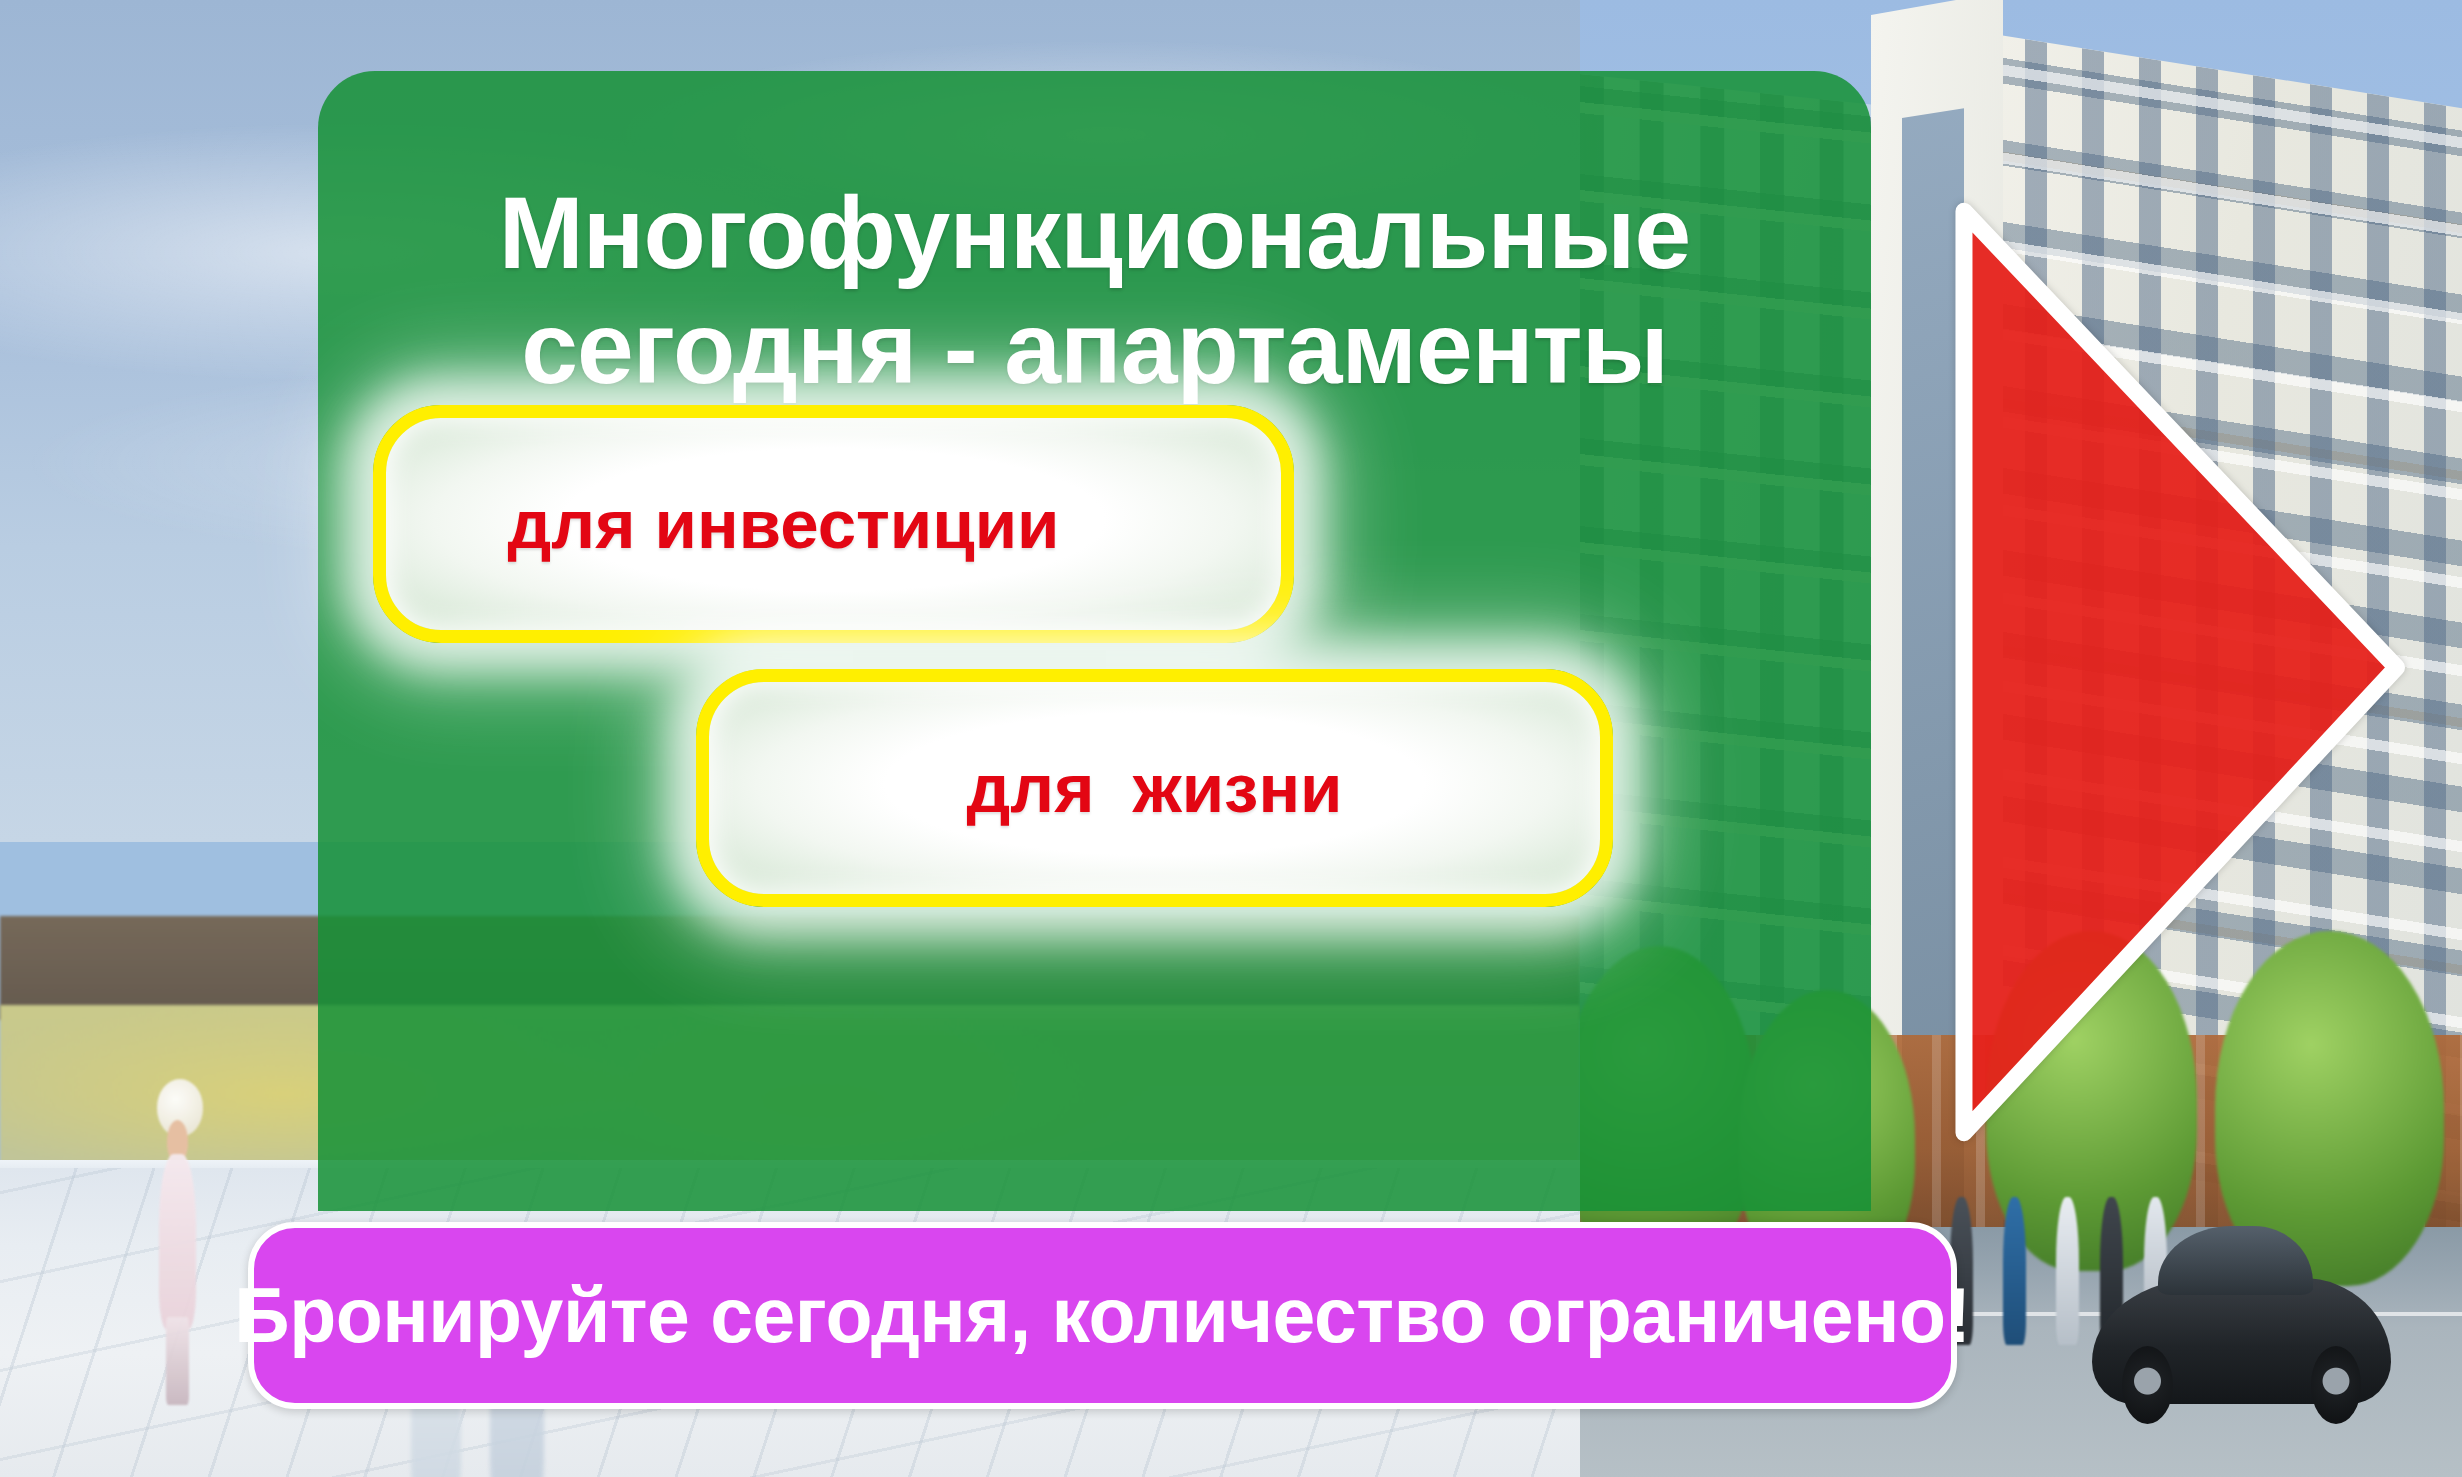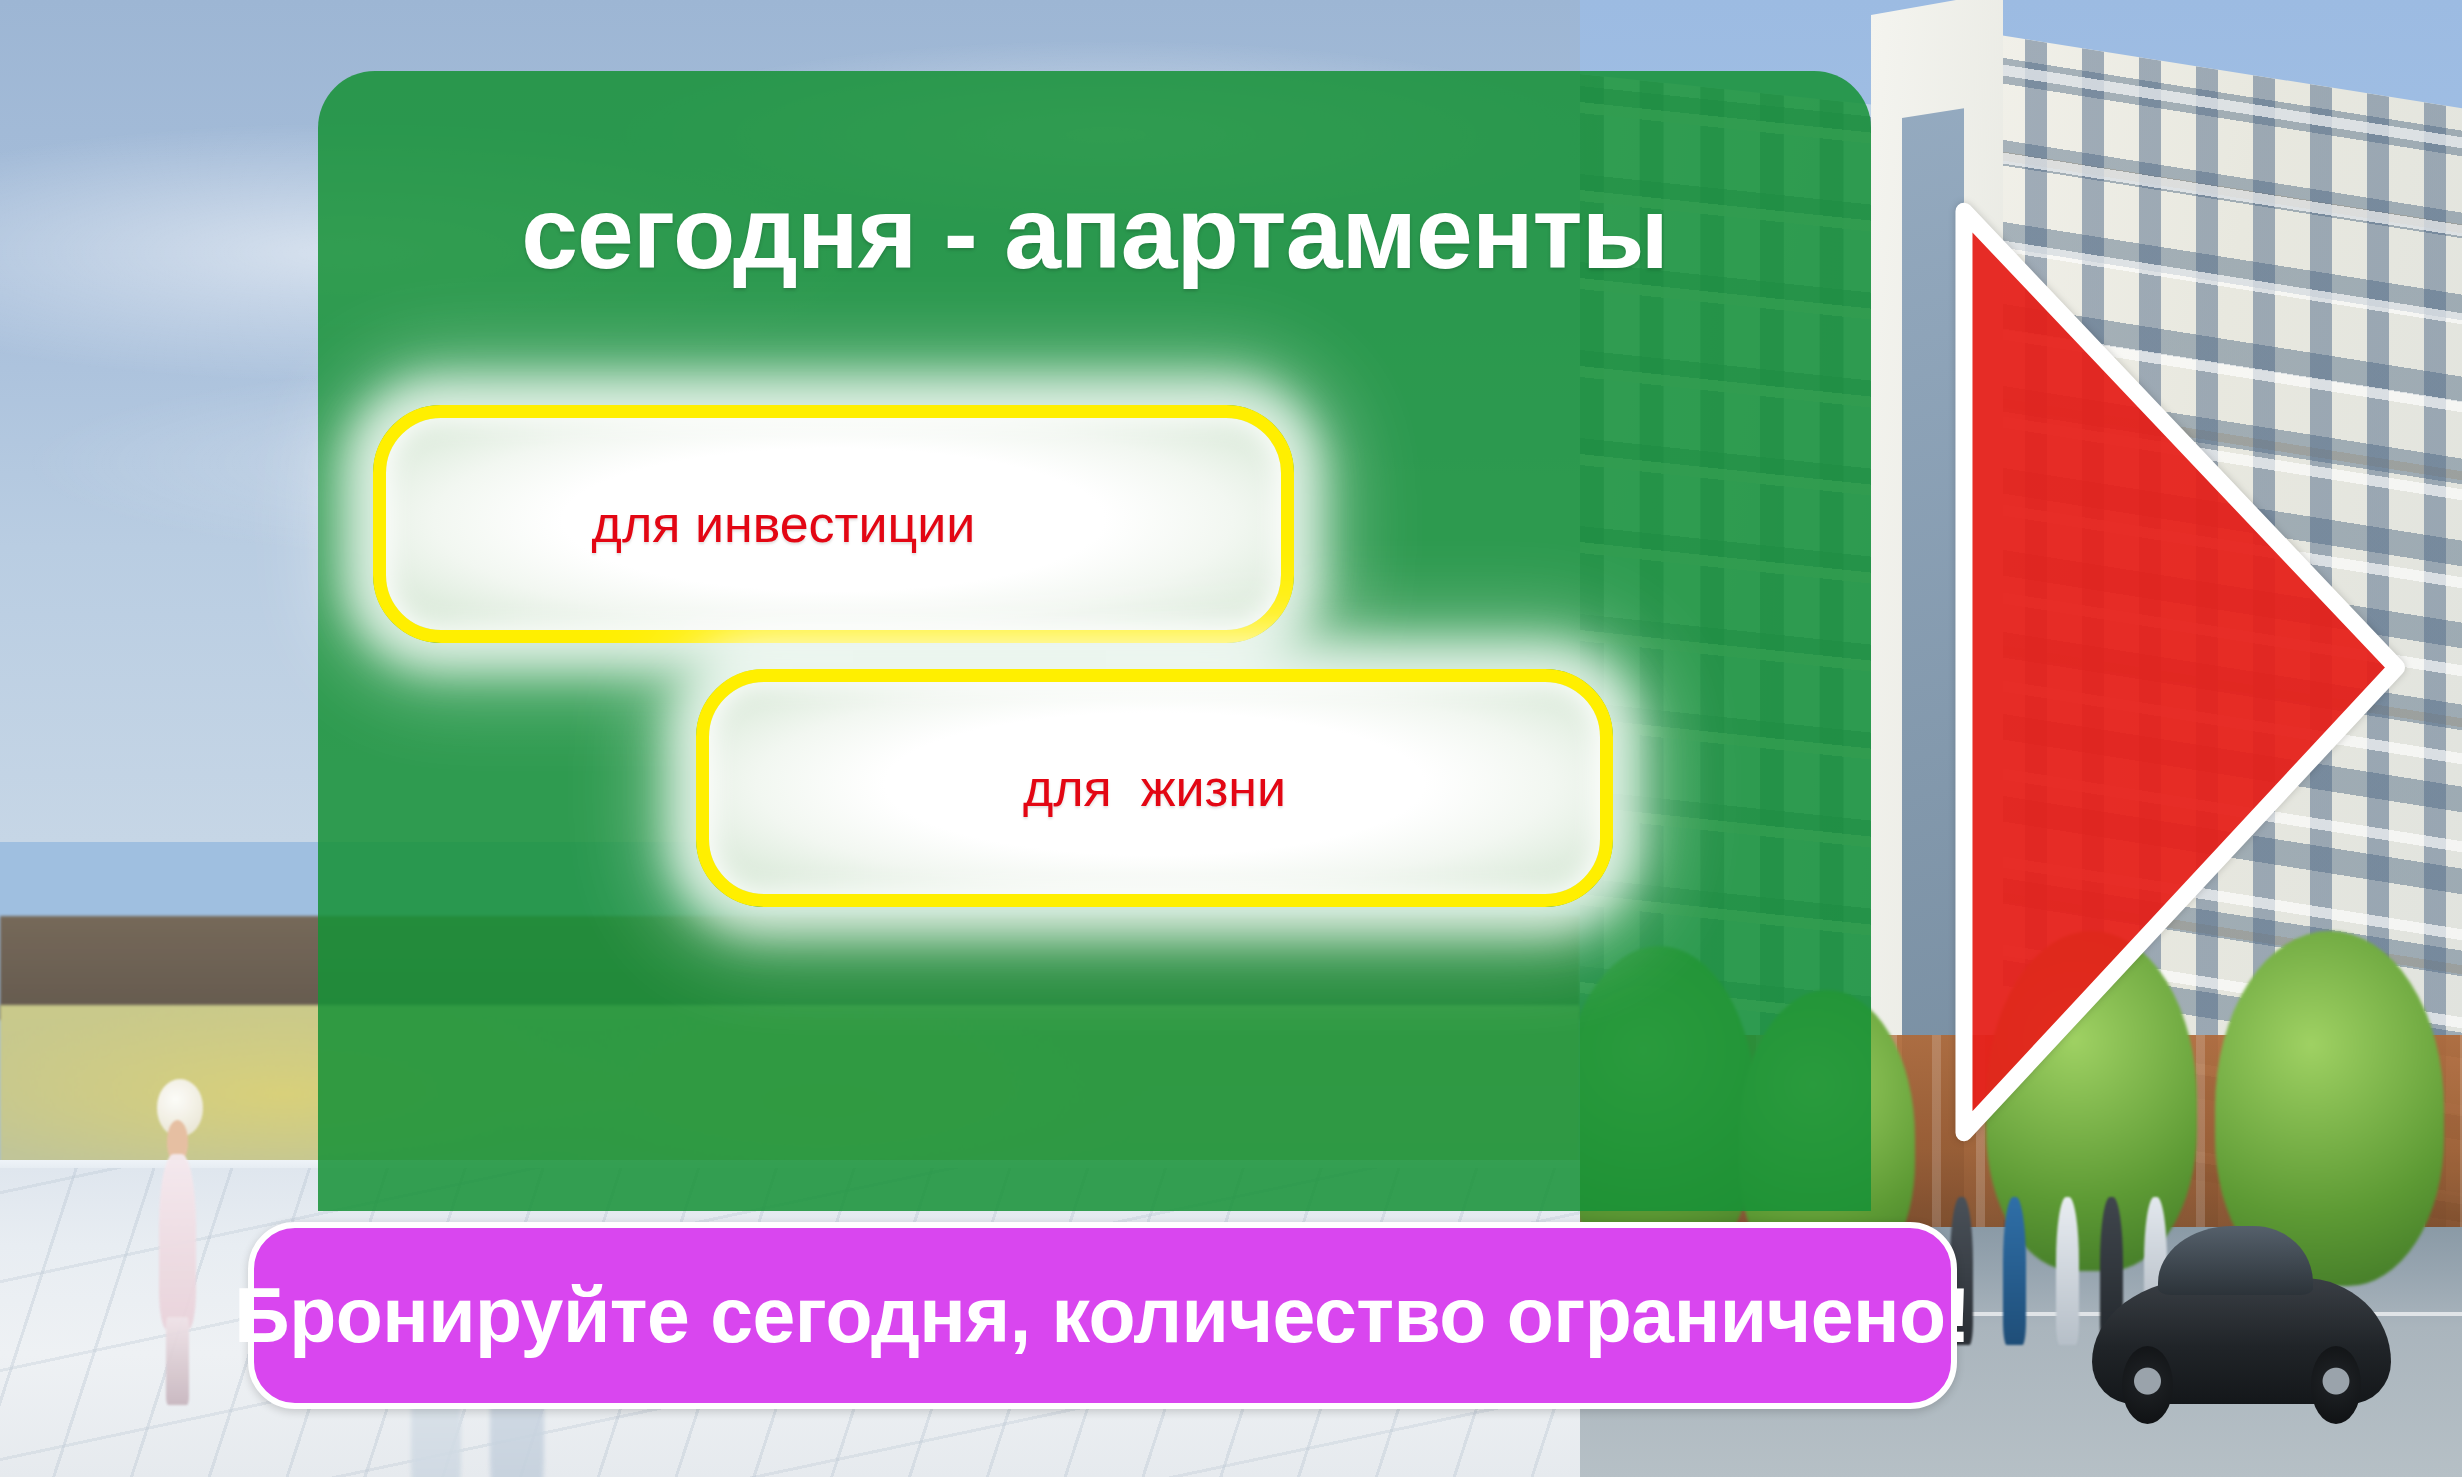--- a/index.html
+++ b/index.html
@@ -218,22 +218,22 @@
     background:
       radial-gradient(ellipse 72% 80% at 50% 48%, #ffffff 0%, #ffffff 42%, #f2f7f1 62%, #dcebdb 82%, #c3dfc2 100%);
     box-shadow:
       0 0 42px 27px rgba(255,255,255,.75),
       0 0 82px 49px rgba(255,255,255,.38),
       inset 0 0 24px 5.5px rgba(255,255,255,.9);
     display:flex;align-items:center;justify-content:center;
   }
   .pill span{
     color:#e30613;
-    font-weight:normal;
-    font-size:52px;
+    font-weight:bold;
+    font-size:69px;
     letter-spacing:0px;
     white-space:pre;
     text-shadow:0 1.8px 2.7px rgba(0,0,0,.13);
   }
   #pill-invest{left:373px;top:405px;width:895px;height:212px;}
   #pill-invest span{padding-right:100px;}
   #pill-life{left:696px;top:669px;width:891px;height:212px;}
   #pill-business{left:994px;top:934px;width:872px;height:212px;}
 
   
@@ -311,20 +311,21 @@
 
     <div class="car">
       <div class="wheel w-a"></div>
       <div class="wheel w-b"></div>
     </div>
   </div>
 
   <div id="green-panel">
 
     <h1 id="headline">
+      <span class="l1">Многофункциональные</span>
       <span class="l2">сегодня - апартаменты</span>
     </h1>
 
   </div>
 
   <div class="pill" id="pill-invest">
     <span>для инвестиции</span>
   </div>
 
   <div class="pill" id="pill-life">

